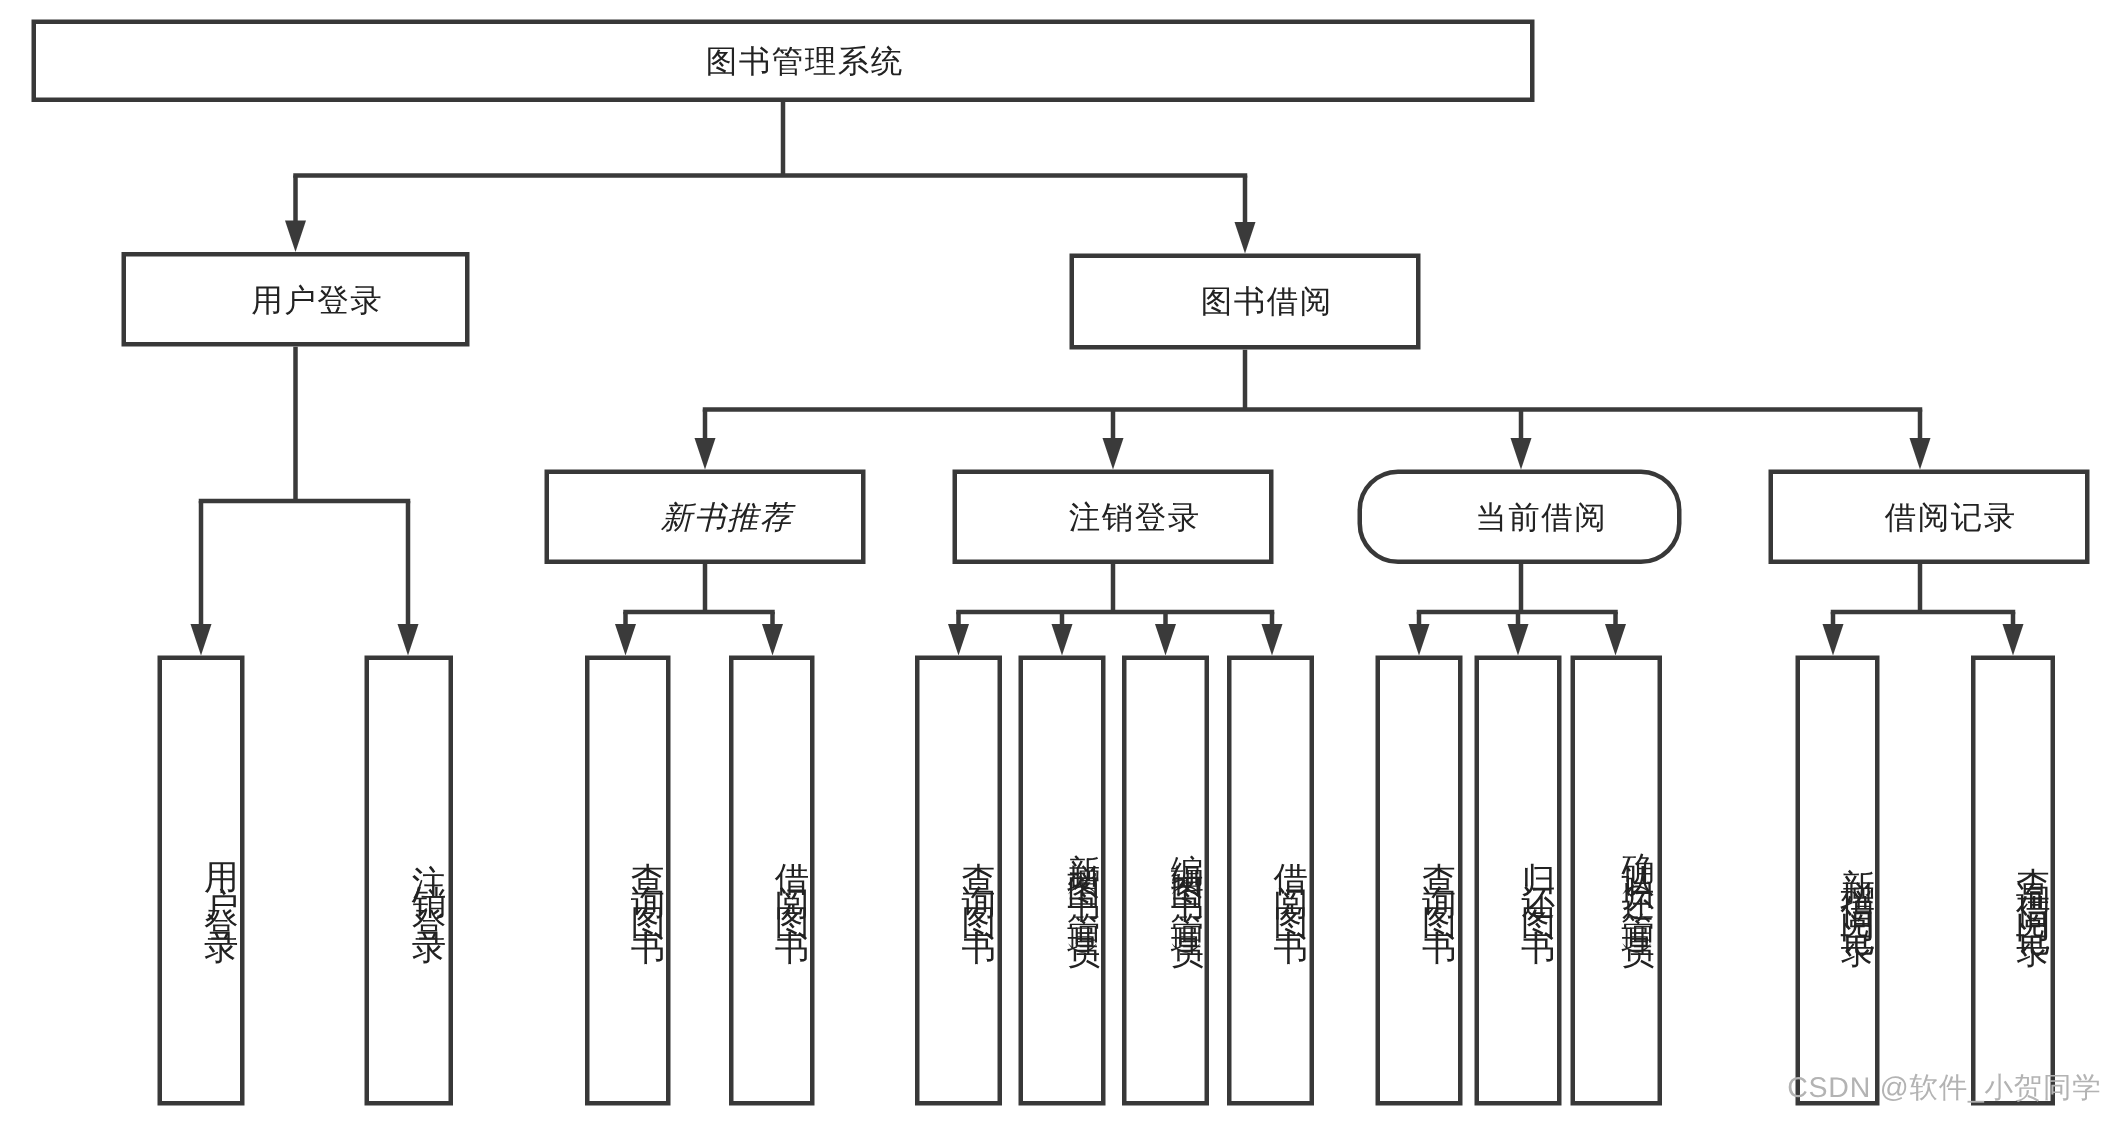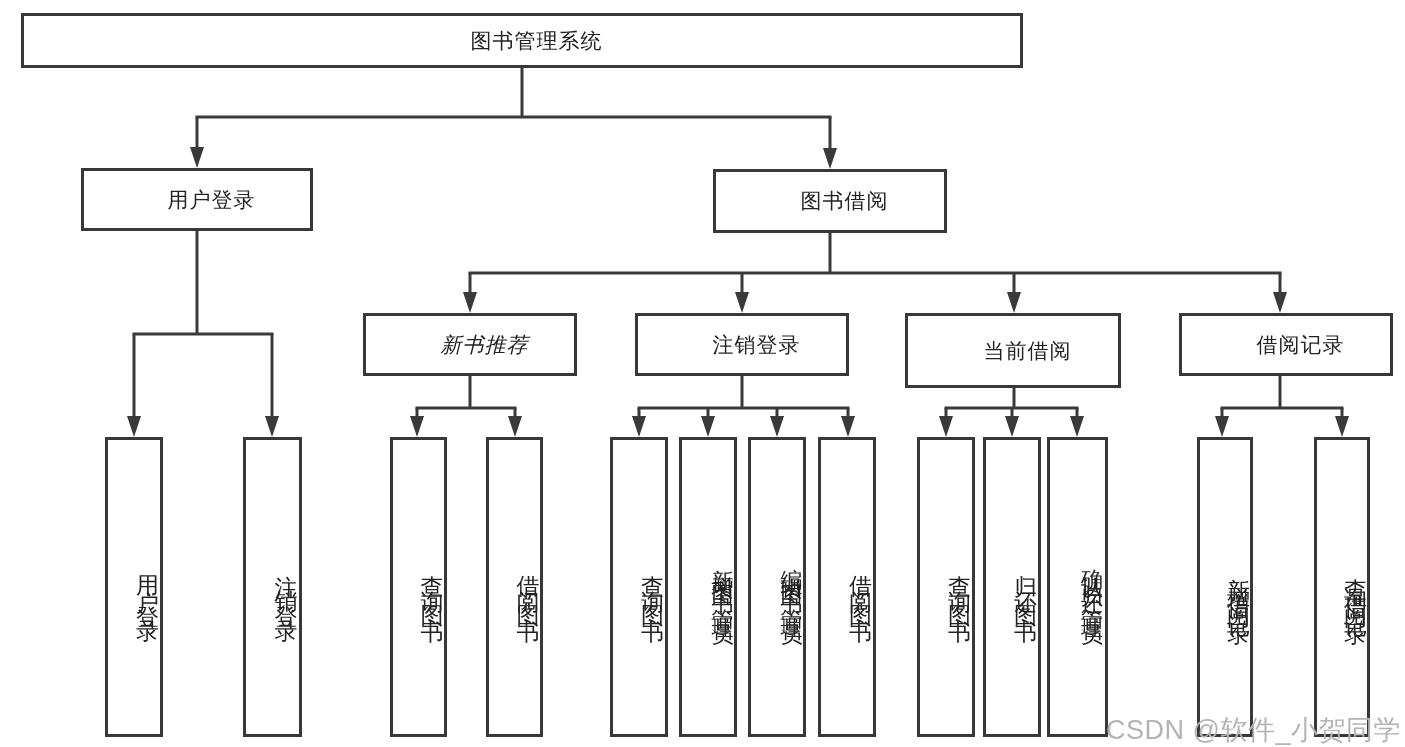--- a/index.html
+++ b/index.html
@@ -40,21 +40,21 @@
     white-space: nowrap;
   }
   .sp-wide { letter-spacing: 15px; }
   .sp-med  { letter-spacing: 9px; }
   .sp-long { letter-spacing: 8px; font-size: 22px; }
   #watermark {
     position: absolute;
     right: 4px;
     top: 712px;
     z-index: 3;
-    font-size: 27px;
+    font-size: 19px;
     color: #b3b3b3;
     letter-spacing: 0.5px;
     text-align: center;
   }
 </style>
 </head>
 <body>
 
 <div id="stage">
 
@@ -144,21 +144,21 @@
   <div class="box hbox" style="left:713px; top:169px; width:234px; height:64px;">
     <span>图书借阅</span>
   </div>
 
   <div class="box hbox" style="left:363px; top:313px; width:214px; height:63px;font-style:italic;">
     <span>新书推荐</span>
   </div>
   <div class="box hbox" style="left:635px; top:313px; width:214px; height:63px;">
     <span>注销登录</span>
   </div>
-  <div class="box hbox" style="left:905px; top:313px; width:216px; height:75px;">
+  <div class="box hbox" style="left:905px; top:313px; width:216px; height:63px;border-radius:27px;">
     <span>当前借阅</span>
   </div>
   <div class="box hbox" style="left:1179px; top:313px; width:214px; height:63px;">
     <span>借阅记录</span>
   </div>
 
   <div class="box" style="left:105px; top:437px; width:58px; height:300px;">
     <span class="vtext sp-wide">用户登录</span>
   </div>
   <div class="box" style="left:243px; top:437px; width:59px; height:300px;">

